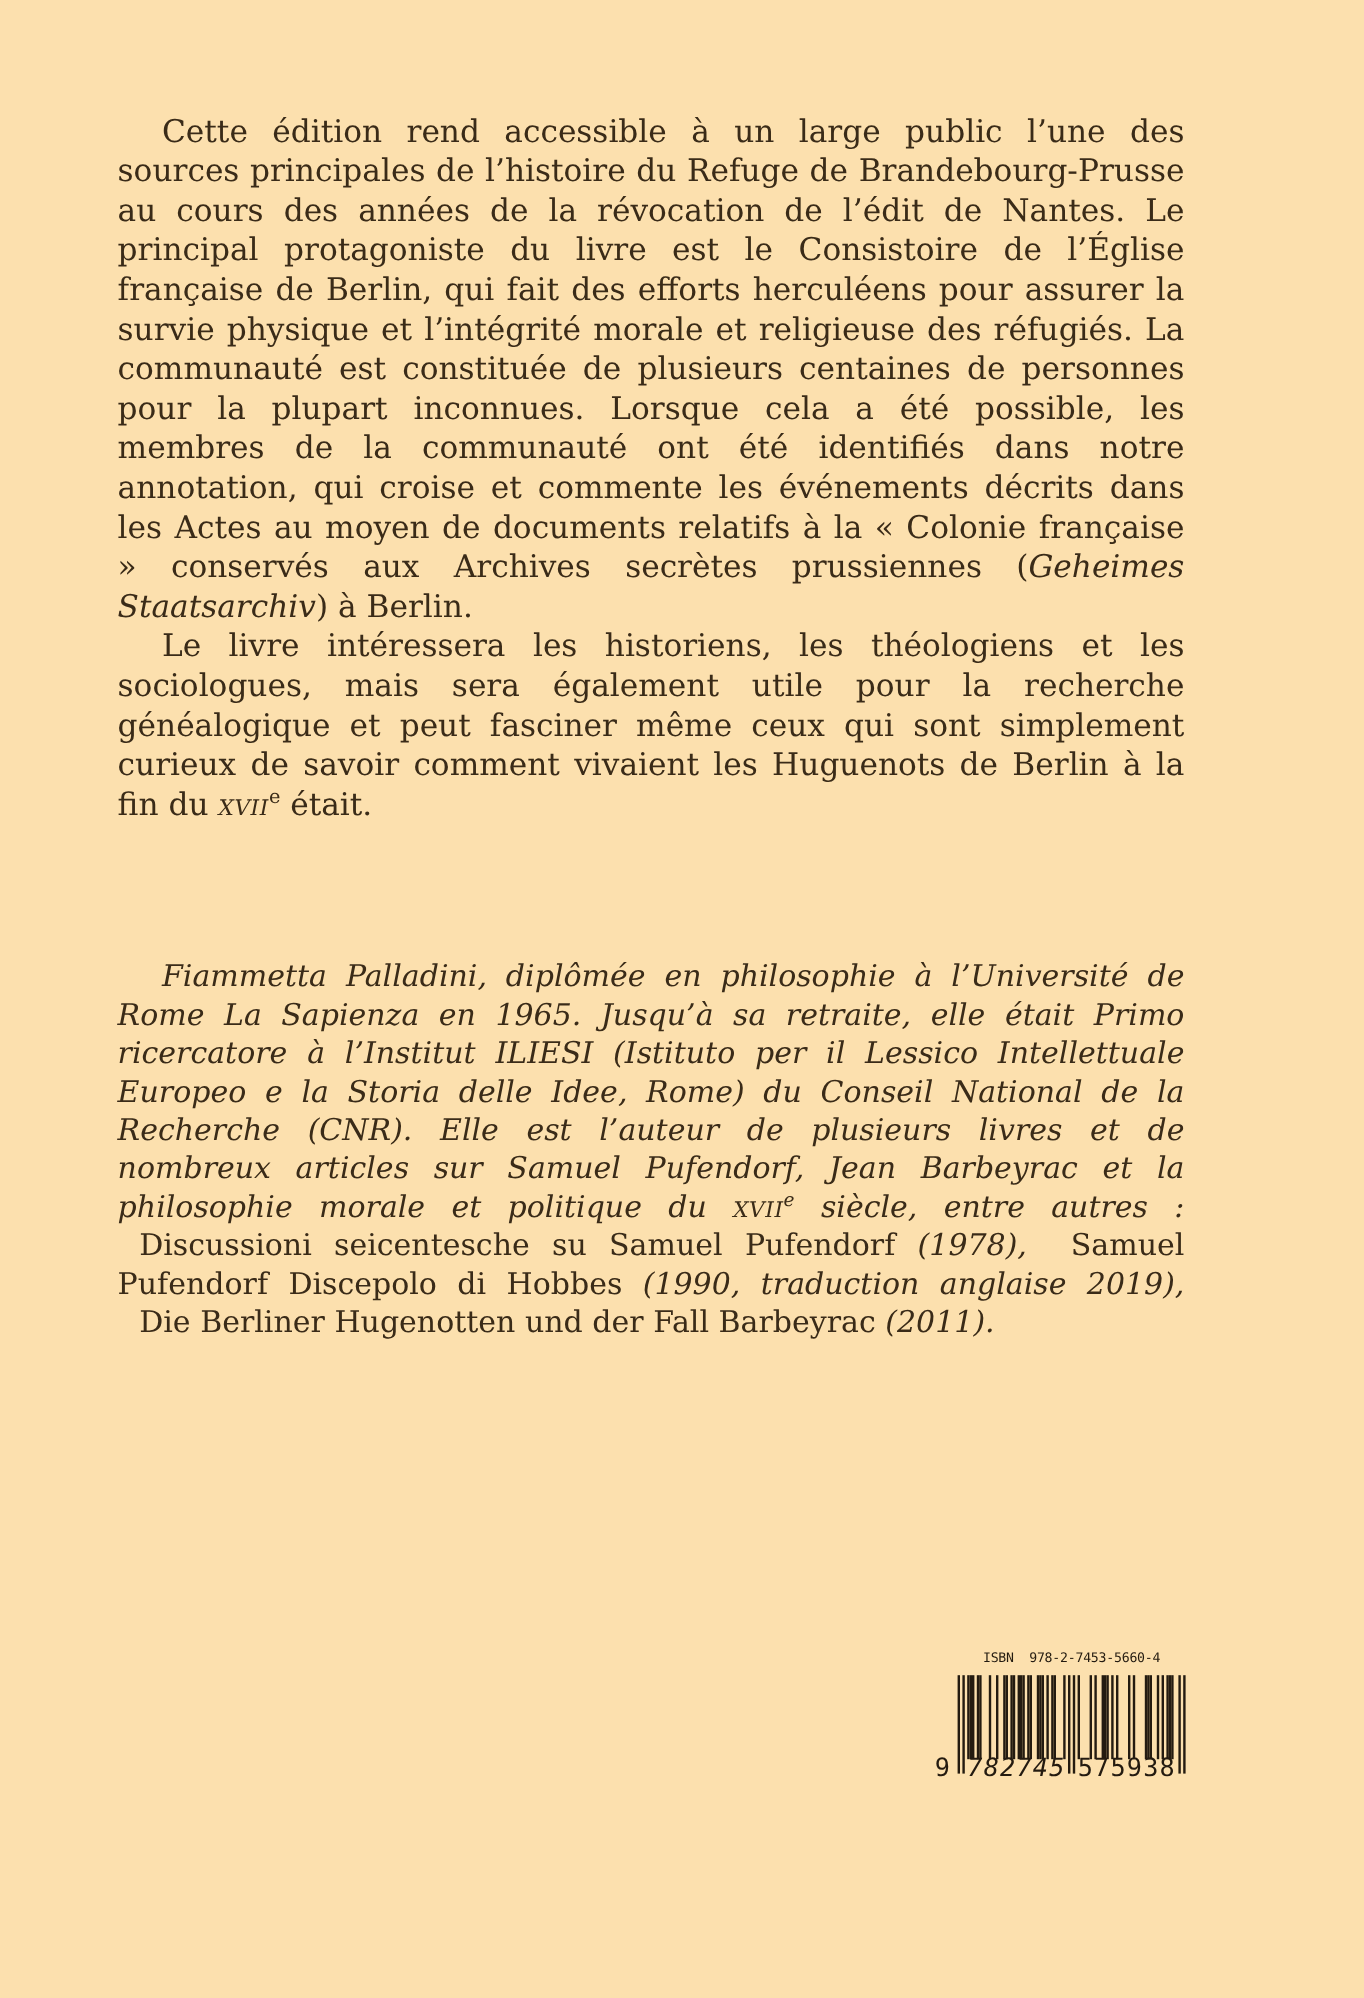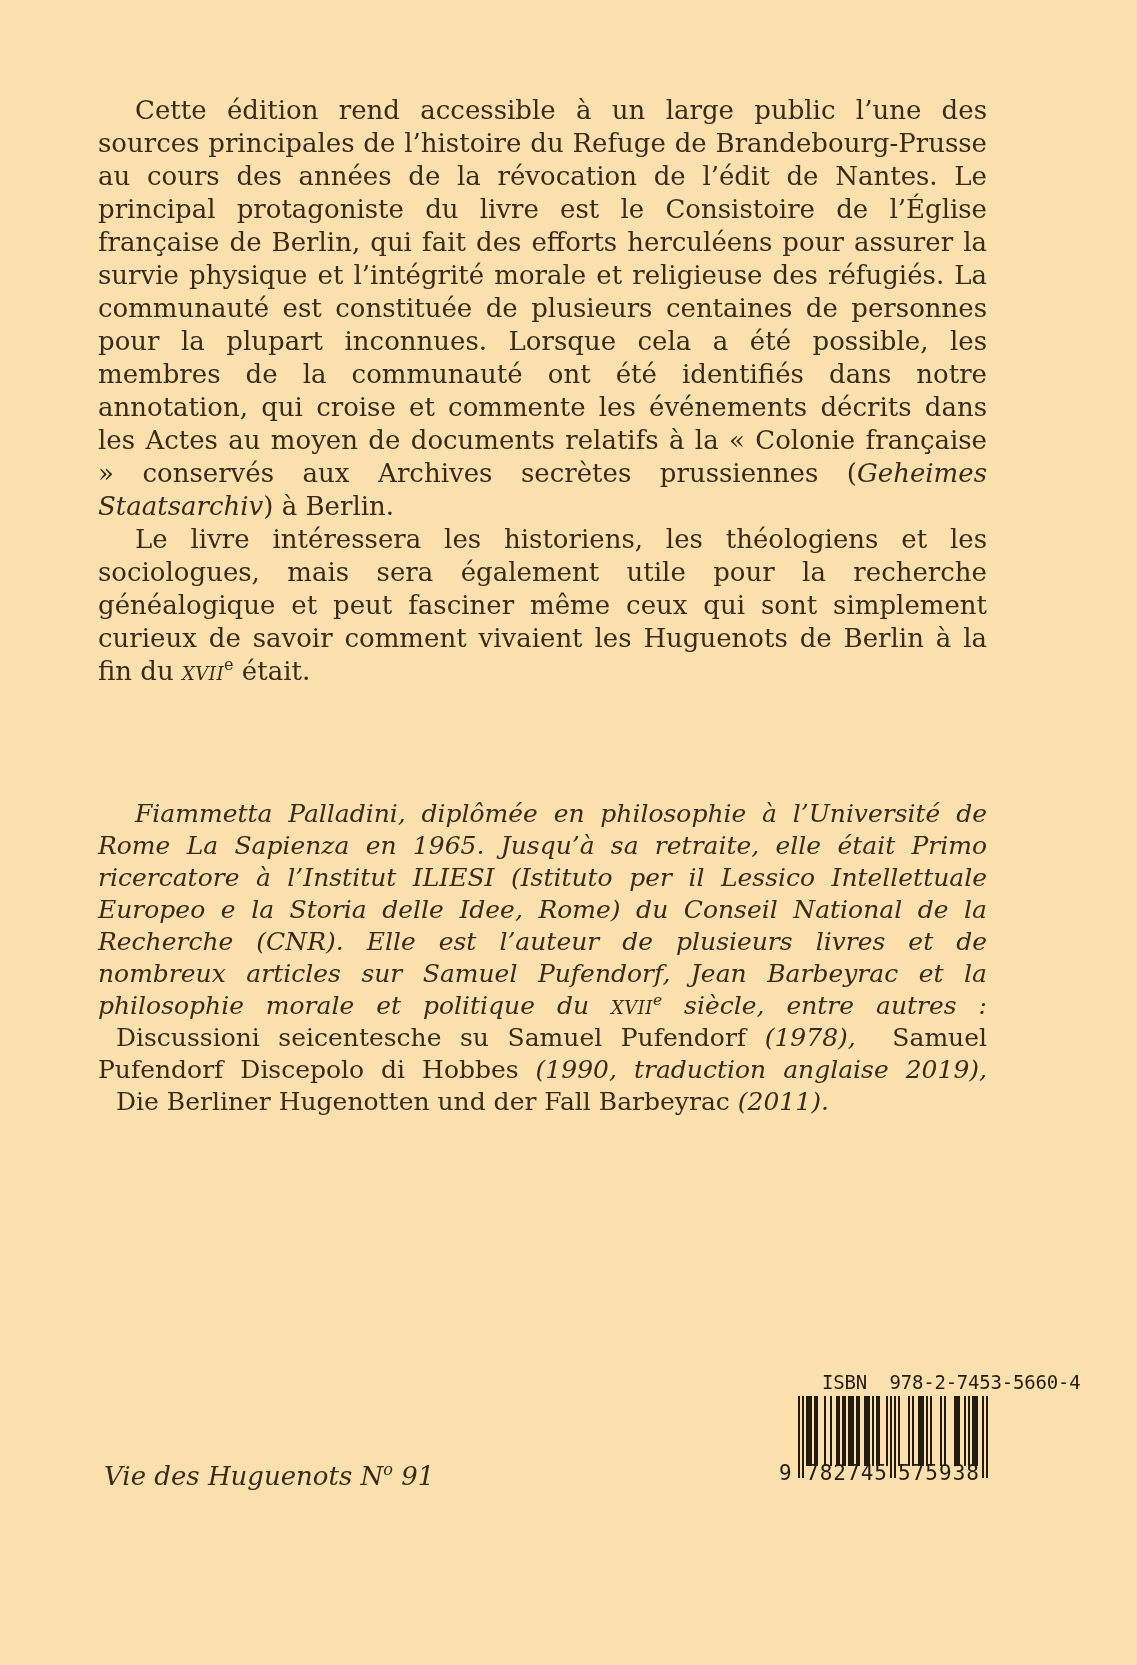--- a/index.html
+++ b/index.html
@@ -39,58 +39,56 @@
     position:absolute;left:104px;top:1461px;
     font-size:26px;font-style:italic;
     white-space:pre;
   }
   .isbn-block{
     position:absolute;left:798px;top:1372px;width:190px;
     color:var(--bc-ink);
     font-family:"DejaVu Sans Mono","Liberation Mono",monospace;
   }
   .isbn-text{
-    font-size:19px;line-height:20px;
+    font-size:11px;line-height:20px;
     white-space:pre;text-align:center;
     letter-spacing:-0.2px;
-    margin-left:24px;
   }
   .barcode{
     position:relative;margin-top:4px;
     width:190px;height:92px;
   }
   .bar{
     position:absolute;top:0;width:2px;height:70px;
     background:var(--bc-ink);
   }
   .bar.guard{height:82px;}
   .bc-digits span{
     position:absolute;top:64px;
     font-size:21px;line-height:26px;
     color:var(--bc-ink);
   }
   .bc-d1{left:-19px;}
-  .bc-d2{left:7px;width:84px;text-align:center;letter-spacing:1px;}
+  .bc-d2{left:7px;width:84px;text-align:center;letter-spacing:1px;font-style:italic;}
   .bc-d3{left:99px;width:84px;text-align:center;letter-spacing:1px;}
 </style>
 </head>
 <body>
 
 <div class="page">
 
   <div class="synopsis">
     <p><span>Cette édition rend accessible à un large public l’une des sources principales de l’histoire du Refuge de Brandebourg-Prusse au cours des années de la révocation de l’édit de Nantes. Le principal protagoniste du livre est le Consistoire de l’Église française de Berlin, qui fait des efforts herculéens pour assurer la survie physique et l’intégrité morale et religieuse des réfugiés. La communauté est constituée de plusieurs centaines de personnes pour la plupart inconnues. Lorsque cela a été possible, les membres de la communauté ont été identifiés dans notre annotation, qui croise et commente les événements décrits dans les Actes au moyen de documents relatifs à la « Colonie française » conservés aux Archives secrètes prussiennes (</span><span class="s-i">Geheimes Staatsarchiv</span><span>) à Berlin.</span></p>
     <p><span>Le livre intéressera les historiens, les théologiens et les sociologues, mais sera également utile pour la recherche généalogique et peut fasciner même ceux qui sont simplement curieux de savoir comment vivaient les Huguenots de Berlin à la fin du </span><span class="s-sc">xvii</span><span class="s-sup">e</span><span> était.</span></p>
   </div>
 
   <div class="bio">
     <p><span>Fiammetta Palladini, diplômée en philosophie à l’Université de Rome La Sapienza en 1965. Jusqu’à sa retraite, elle était Primo ricercatore à l’Institut ILIESI (Istituto per il Lessico Intellettuale Europeo e la Storia delle Idee, Rome) du Conseil National de la Recherche (CNR). Elle est l’auteur de plusieurs livres et de nombreux articles sur Samuel Pufendorf, Jean Barbeyrac et la philosophie morale et politique du </span><span class="s-sc">xvii</span><span class="s-sup">e</span><span> siècle, entre autres : </span><span class="s-r">Discussioni seicentesche su Samuel Pufendorf</span><span> (1978), </span><span class="s-r">Samuel Pufendorf Discepolo di Hobbes</span><span> (1990, traduction anglaise 2019), </span><span class="s-r">Die Berliner Hugenotten und der Fall Barbeyrac</span><span> (2011).</span></p>
   </div>
 
-  <div class="series"><span>Vie des Huguenots N</span><span class="s-sup">o</span><span> 91</span></div>
 
   <div class="isbn-block">
     <div class="isbn-text">ISBN  978-2-7453-5660-4</div>
     <div class="barcode">
       <div>
           <div class="bar guard" style="left: 0px;"></div>
           <div class="bar guard" style="left: 4px;"></div>
           <div class="bar" style="left: 8px;"></div>
           <div class="bar" style="left: 10px;"></div>
           <div class="bar" style="left: 12px;"></div>

